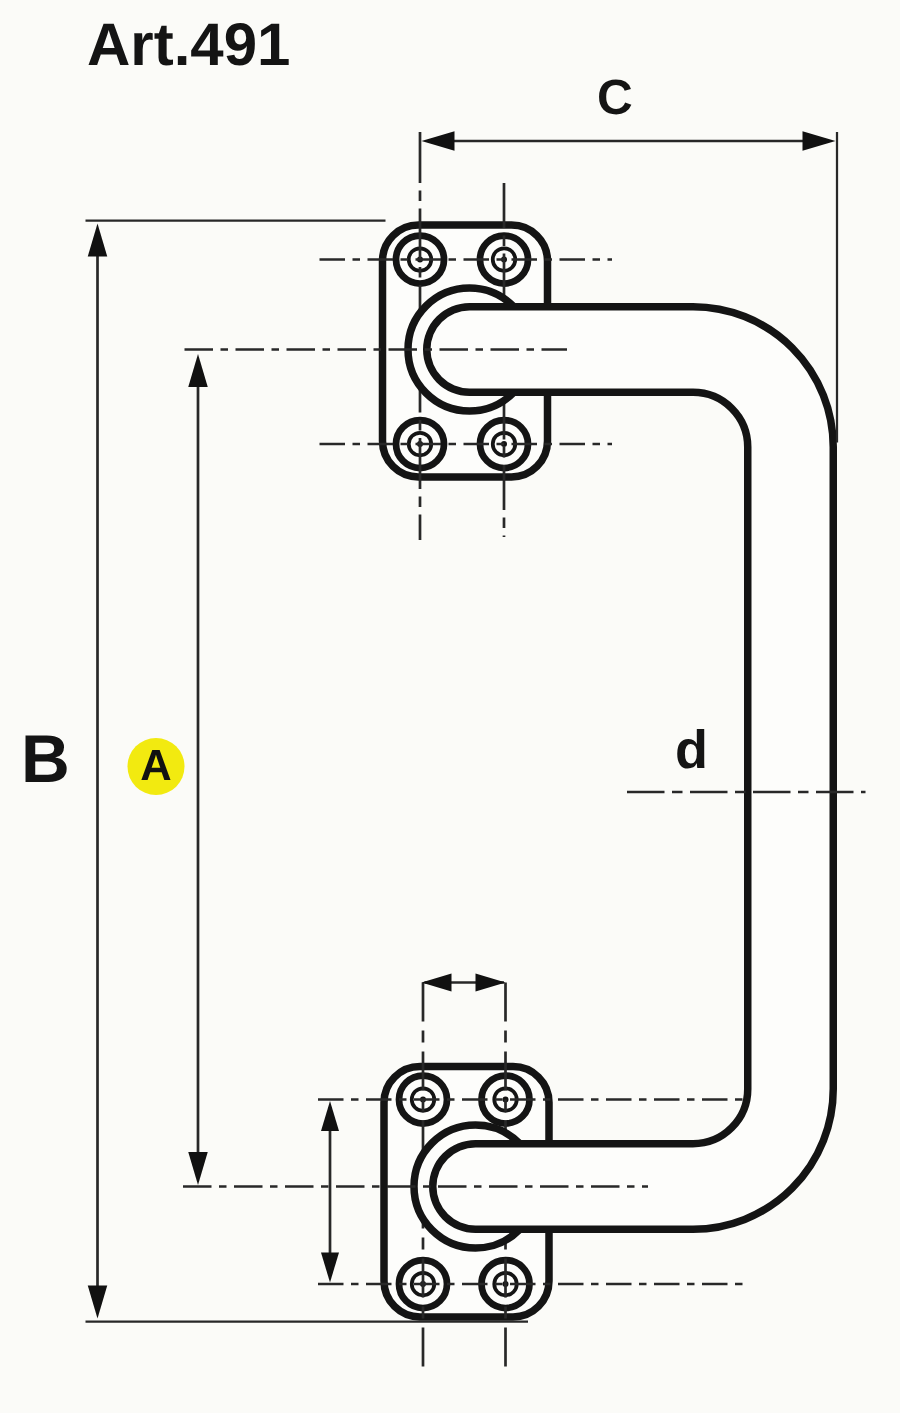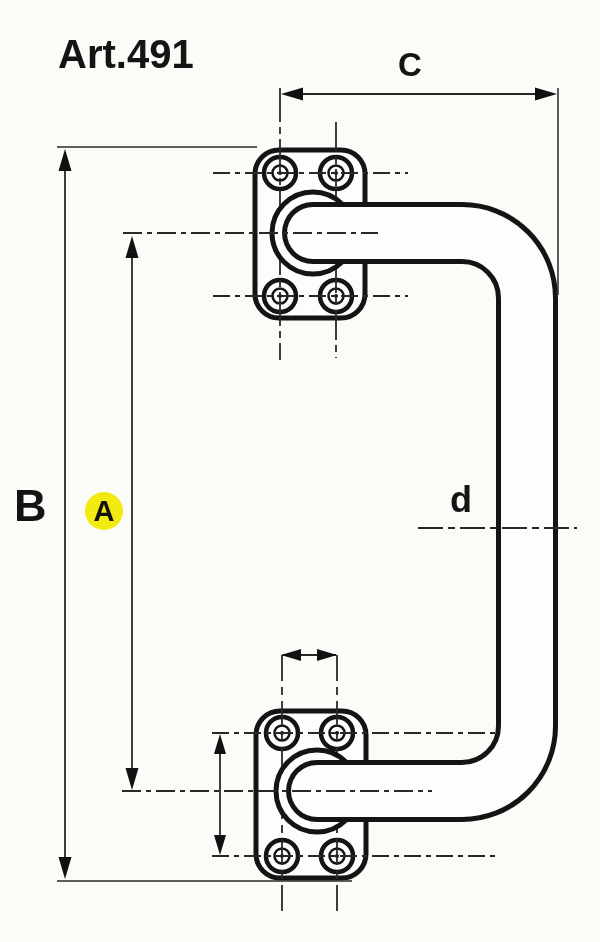--- a/index.html
+++ b/index.html
@@ -11,21 +11,21 @@
     font-family:"Liberation Sans", sans-serif;
   }
   .stage svg{position:absolute;left:0;top:0;}
   .lbl{
     position:absolute;
     color:#141414;
     font-weight:700;
     line-height:1;
     user-select:none;
   }
-  .lbl-title{left:58px;top:10px;font-size:40px;letter-spacing:0px;margin-top:24px;}
+  .lbl-title{left:58px;top:10px;font-size:40px;letter-spacing:0px;}
   .lbl-c{left:398px;top:48px;font-size:33px;}
   .lbl-b{left:14px;top:483px;font-size:45px;}
   .lbl-d{left:450px;top:482px;font-size:36px;}
   .badge-a{
     position:absolute;left:85px;top:492px;
     width:38px;height:38px;border-radius:50%;
     background:#f2ea10;
     display:flex;align-items:center;justify-content:center;
     font-size:29px;font-weight:700;color:#111;
   }

